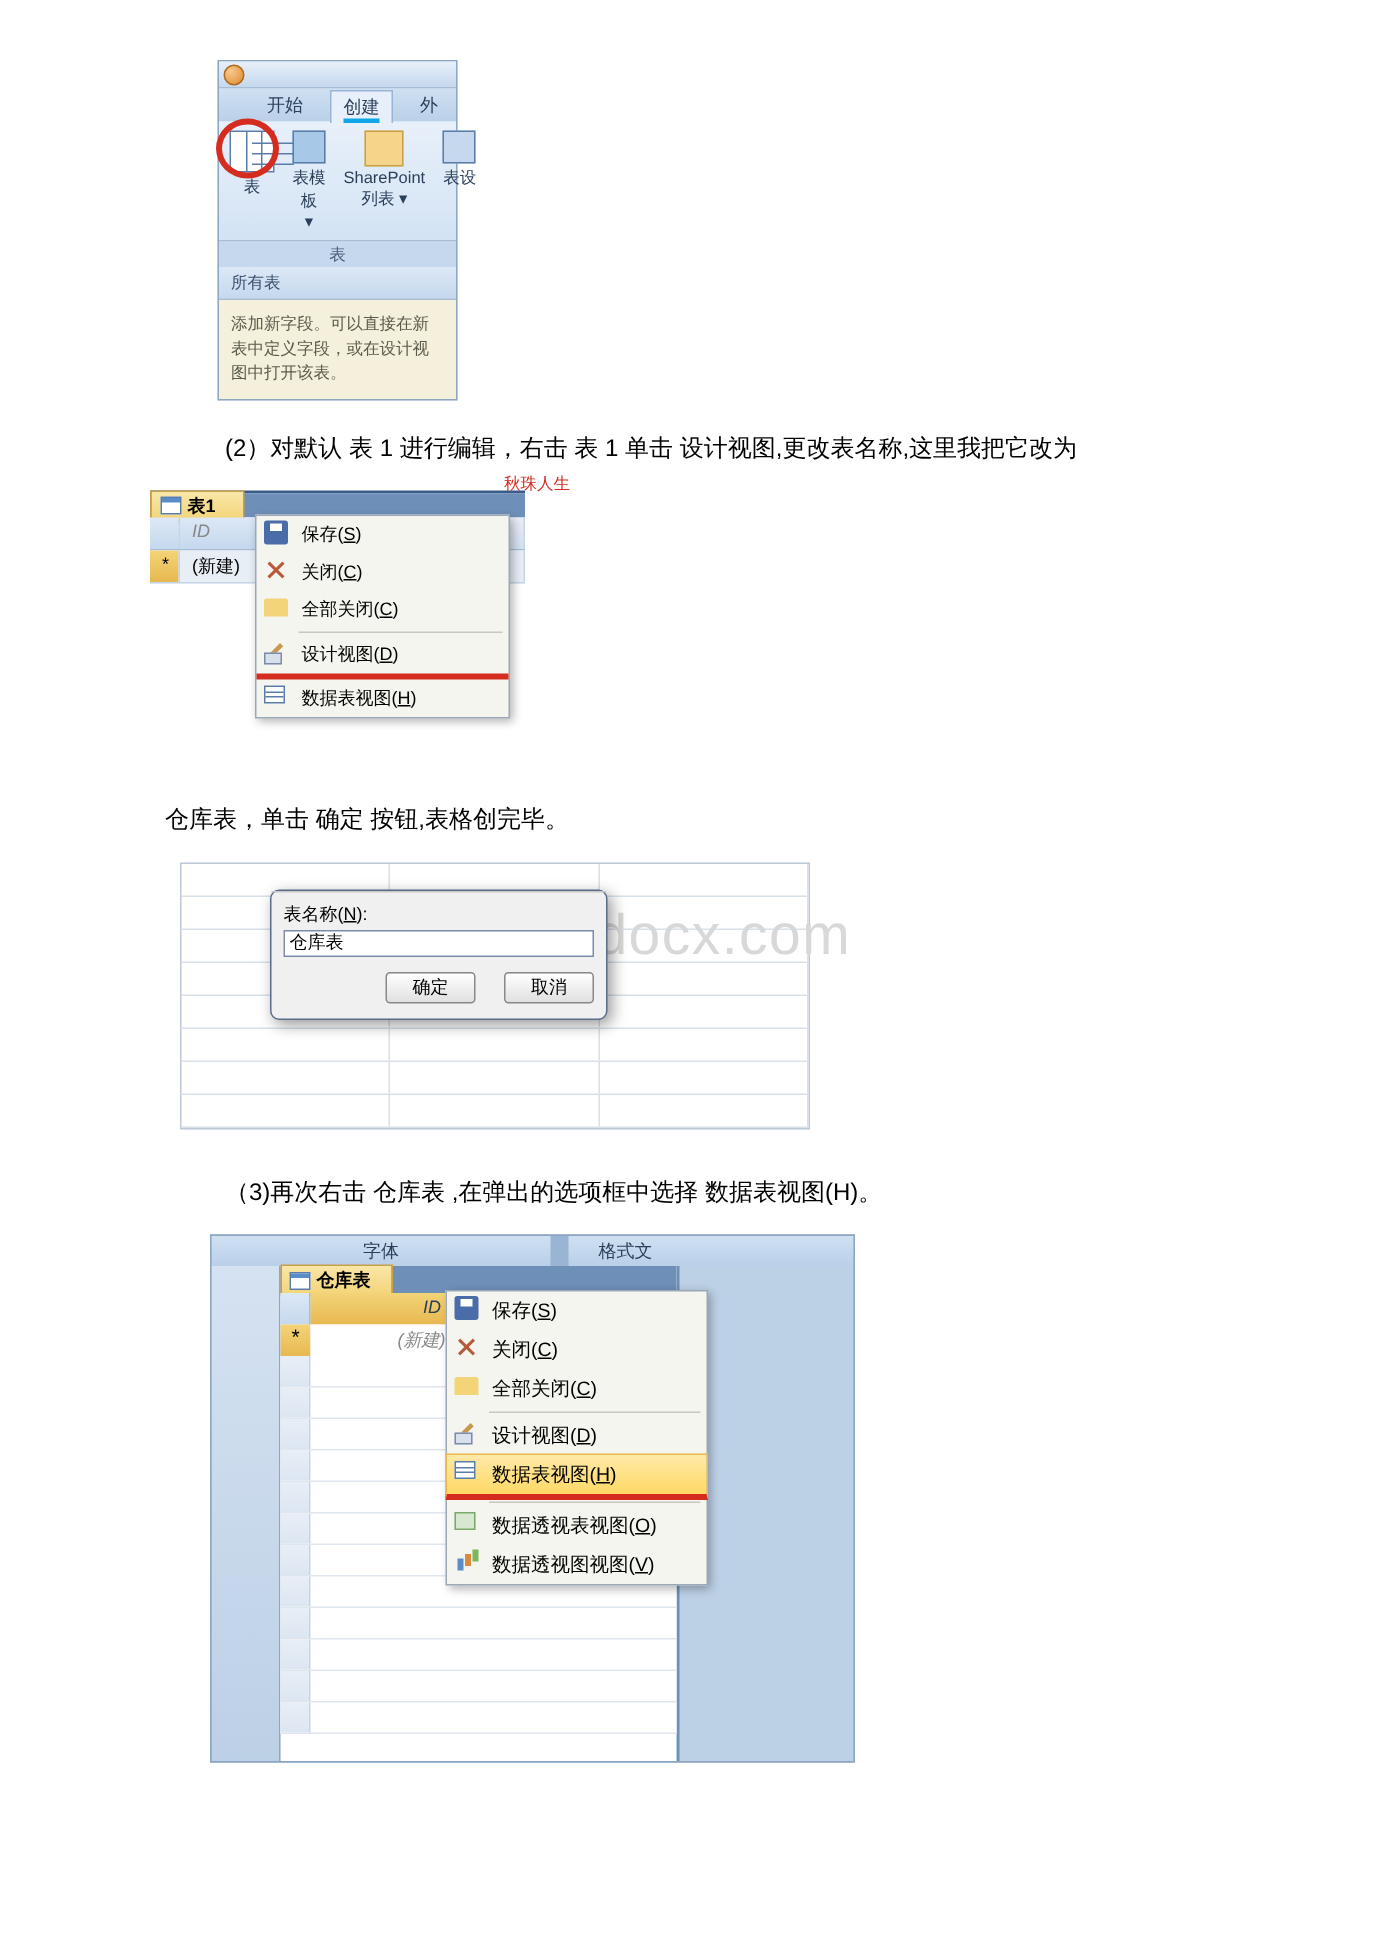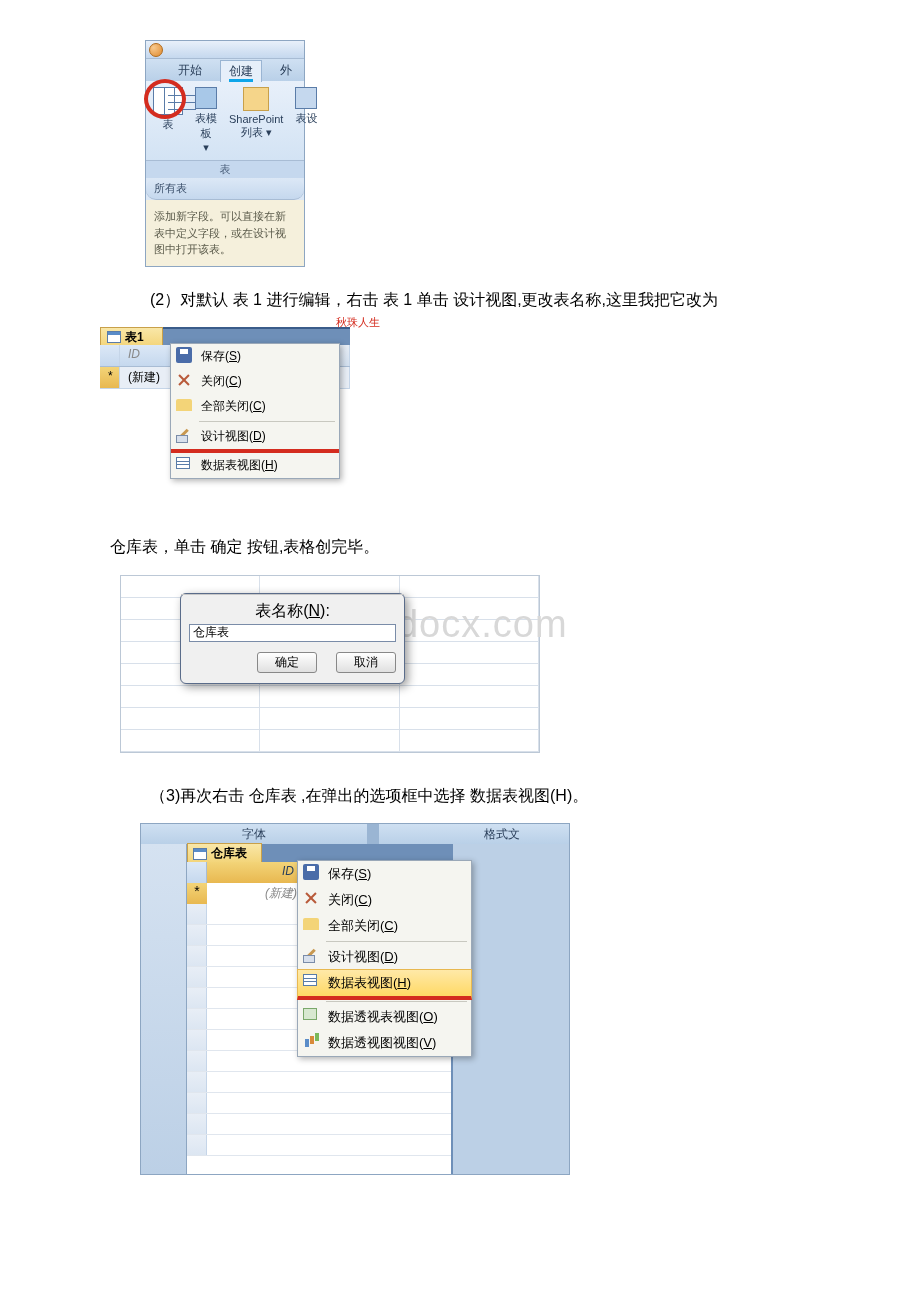--- a/index.html
+++ b/index.html
@@ -98,21 +98,20 @@
       color: #4a5f7a;
       background: #c5d8ee;
       padding: 1px;
     }
     .shot1-nav {
       background: linear-gradient(#dce8f6, #c5d8ee);
       padding: 3px 8px;
       font-size: 11px;
       color: #3a4f6a;
       border-bottom: 1px solid #a8bcd4;
-      border-radius: 10px;
     }
     .shot1-tip {
       background: #f5f0dc;
       padding: 8px;
       font-size: 11px;
       color: #5a5a4a;
       line-height: 1.5;
     }
     
     .para {
@@ -266,21 +265,21 @@
       width: 24px; height: 16px;
       border: 1px solid #888;
       border-radius: 2px;
       text-align: center;
       font-size: 10px;
       line-height: 14px;
     }
     .dlg-btn-q { background: linear-gradient(#e8e8e8, #d0d0d0); }
     .dlg-btn-x { background: linear-gradient(#e88a7a, #c84a3a); color: #fff; font-weight: bold; }
     .dlg-body { padding: 6px 8px 10px; border-top: 1px solid #c8c8c8; }
-    .dlg-label { font-size: 16px; margin-bottom: 2px; text-align: center; }
+    .dlg-label { font-size: 12px; margin-bottom: 2px; }
     .dlg-input {
       width: 100%;
       border: 1px solid #7a8ca8;
       padding: 1px 3px;
       font-size: 12px;
       background: #fff;
     }
     .dlg-btns {
       display: flex;
       justify-content: flex-end;
@@ -305,21 +304,21 @@
       position: relative;
     }
     .shot4-hdr {
       display: flex;
       background: linear-gradient(#cfe0f2, #b9d0e8);
       font-size: 12px;
       height: 20px;
       align-items: center;
     }
     .shot4-hdr-l { width: 226px; text-align: center; color: #2a3f5a; }
-    .shot4-hdr-r { flex: 1; text-align: center; padding-left: 56px; color: #2a3f5a; }
+    .shot4-hdr-r { flex: 1; text-align: left; padding-left: 20px; color: #2a3f5a; }
     .shot4-hdr-sep { width: 12px; background: #9ab5d3; height: 100%; }
     .shot4-body { display: flex; background: #6e8fb8; min-height: 330px; }
     .shot4-nav { width: 46px; background: linear-gradient(180deg, #d5e2f1, #bcd0e6); border-right: 1px solid #8da6c2; }
     .shot4-main { flex: 1; background: #fff; position: relative; }
     .shot4-tab2 {
       display: flex;
       background: #6e8fb8;
       height: 18px;
       align-items: center;
     }

